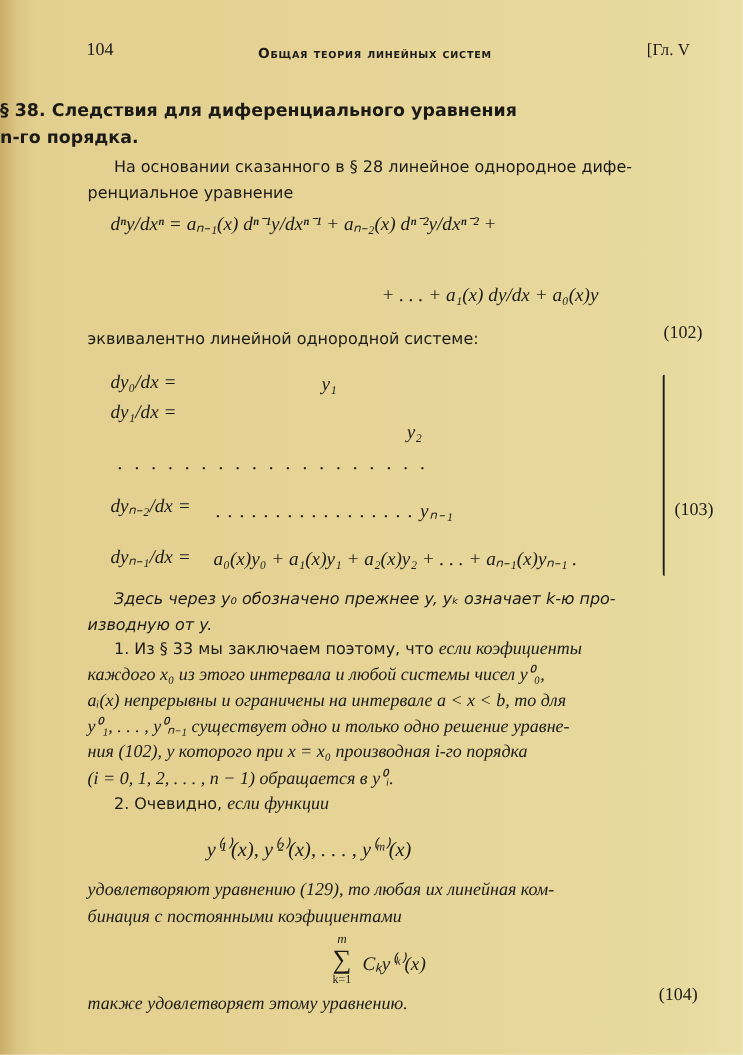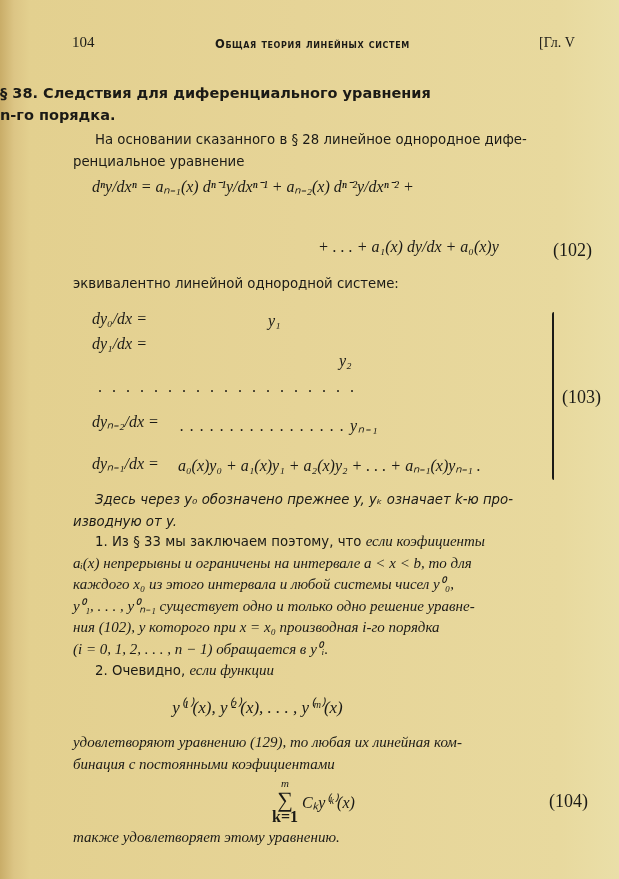--- a/index.html
+++ b/index.html
@@ -12,21 +12,21 @@
   }
   .abs { position:absolute; }
   .serif { font-family: "Liberation Serif", serif; }
   .page-num { left:72px; top:34px; font-size:15px; font-family:"Liberation Serif", serif; }
   .running-head { left:215px; top:37px; font-size:11.5px; letter-spacing:0.6px; font-family:"DejaVu Sans", sans-serif; font-weight:bold; font-variant:small-caps; }
   .chapter { left:539px; top:35px; font-size:14px; font-family:"Liberation Serif", serif; }
   .sec-title { left:0; width:619px; text-align:left; top:82px; font-size:14.5px; font-weight:bold; font-family:"DejaVu Sans", sans-serif; line-height:22px; }
   .para { left:73px; width:524px; font-size:13.3px; font-family:"DejaVu Sans", sans-serif; line-height:21.5px; text-align:justify; }
   .para.indent { text-indent:22px; }
   .math { font-family:"Liberation Serif", serif; font-style:italic; font-size:16px; }
-  .eqno { font-family:"Liberation Serif", serif; font-size:18px; font-style:normal; }
+  .eqno { font-family:"Liberation Serif", serif; font-size:15px; font-style:normal;margin-top:30px; }
   .brace { left:552px; top:312px; width:3px; height:168px; border-left:2px solid #1b1a16; border-radius:2px; }
   .italtext { font-family:"Liberation Serif", serif; font-style:italic; font-size:15px; }
 </style>
 </head>
 <body>
 
 <div class="abs page-num">104</div>
 <div class="abs running-head">Общая теория линейных систем</div>
 <div class="abs chapter">[Гл. V</div>
 
@@ -66,38 +66,38 @@
 <div class="abs para indent" style="top:489px;font-style:italic;">
   <div>Здесь через y₀ обозначено прежнее y, yₖ означает k-ю про-</div>
   <div style="text-indent:0">изводную от y.</div>
 </div>
 
 <div class="abs para" style="top:531px;">
   <div style="padding-left:22px;">
     <span>1. Из § 33 мы заключаем поэтому, что</span>
     <span class="italtext">если коэфициенты</span>
   </div>
+  <div class="italtext">каждого x₀ из этого интервала и любой системы чисел y⁰₀,</div>
   <div class="italtext">aᵢ(x) непрерывны и ограничены на интервале a &lt; x &lt; b, то для</div>
-  <div class="italtext">каждого x₀ из этого интервала и любой системы чисел y⁰₀,</div>
   <div class="italtext">y⁰₁, . . . , y⁰ₙ₋₁ существует одно и только одно решение уравне-</div>
   <div class="italtext">ния (102), у которого при x = x₀ производная i-го порядка</div>
   <div class="italtext">(i = 0, 1, 2, . . . , n − 1) обращается в y⁰ᵢ.</div>
 </div>
 
 <div class="abs para" style="top:660px; padding-left:22px; width:502px;">
   <span>2. Очевидно,</span>
   <span class="italtext">если функции</span>
 </div>
 <div class="abs math" style="left:0; width:515px; text-align:center; top:695px; font-size:17px;">y⁽¹⁾(x), y⁽²⁾(x), . . . , y⁽ᵐ⁾(x)</div>
 <div class="abs para" style="top:732px;">
   <div class="italtext">удовлетворяют уравнению (129), то любая их линейная ком-</div>
   <div class="italtext">бинация с постоянными коэфициентами</div>
 </div>
 
 <div class="abs" style="left:270px; top:776px; width:30px; text-align:center; line-height:14px;">
   <div class="math" style="font-size:11px;">m</div>
   <div class="serif" style="font-size:22px; line-height:20px;">∑</div>
-  <div class="math" style="font-size:16px; font-style:normal; font-weight:bold;">k=1</div>
+  <div class="math" style="font-size:10px; font-style:normal; font-weight:normal;">k=1</div>
 </div>
 <div class="abs math" style="left:302px; top:791px;">Cₖy⁽ᵏ⁾(x)</div>
 <div class="abs eqno" style="left:549px; top:791px;">(104)</div>
 
 <div class="abs para italtext" style="top:827px; font-size:15px;">также удовлетворяет этому уравнению.</div>
 
 </body></html>

